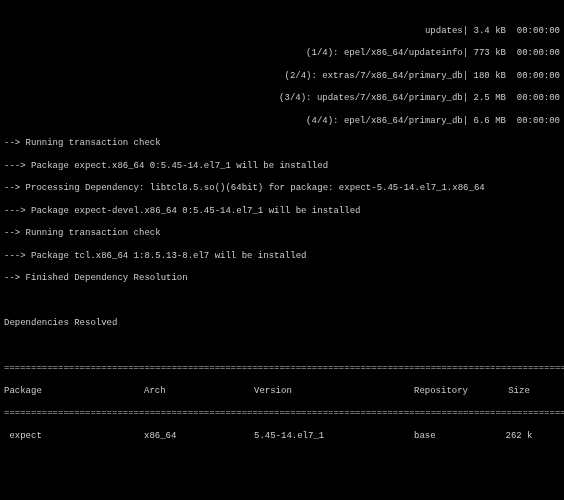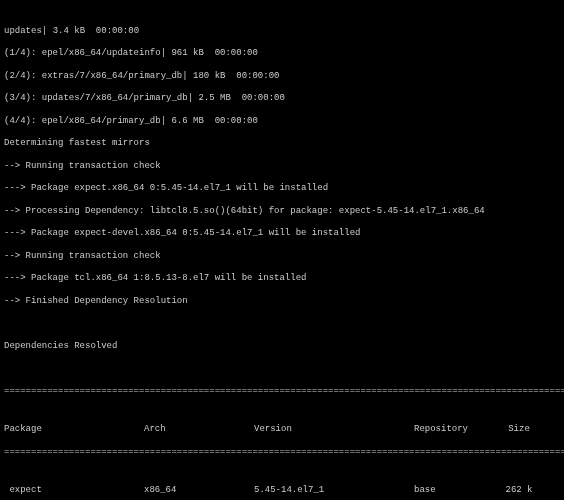--- a/index.html
+++ b/index.html
@@ -13,41 +13,40 @@
     width: 564px;
     height: 500px;
     overflow: hidden;
   }
   .term {
     padding: 3px 4px;
     white-space: pre;
   }
   .line { display: block; }
   .sep { color: #ccc; }
-  .row { display: flex; justify-content: flex-start; font-family: Liberation Mono, monospace; }
+  .row { display: flex; justify-content: flex-end; font-family: Liberation Mono, monospace; }
   .left { flex: 0 0 auto; }
   .right { flex: 0 0 auto; text-align: right; }
   .col-pkg   { display: inline-block; width: 140px; }
   .col-arch  { display: inline-block; width: 110px; }
-  .col-ver   { display: inline-block; width: 140px; margin-top: 16px; }
+  .col-ver   { display: inline-block; width: 140px; }
   .col-repo  { display: inline-block; width: 80px; padding-left: 20px; }
   .col-size  { display: inline-block; width: 50px; text-align: center; }
   .tbl-row { display: block; }
 </style>
 </head>
 <body>
 
 <div class="term">
 
 <div class="row"><span class="left">updates</span><span class="right">| <span>3.4 kB</span>  <span>00:00:00</span></span></div>
-<div class="row"><span class="left">(1/4): epel/x86_64/updateinfo</span><span class="right">| <span>961 kB</span>  <span>00:00:00</span></span></div>
+<div class="row"><span class="left">(1/4): epel/x86_64/updateinfo</span><span class="right">| <span>773 kB</span>  <span>00:00:00</span></span></div>
 <div class="row"><span class="left">(2/4): extras/7/x86_64/primary_db</span><span class="right">| <span>180 kB</span>  <span>00:00:00</span></span></div>
 <div class="row"><span class="left">(3/4): updates/7/x86_64/primary_db</span><span class="right">| <span>2.5 MB</span>  <span>00:00:00</span></span></div>
 <div class="row"><span class="left">(4/4): epel/x86_64/primary_db</span><span class="right">| <span>6.6 MB</span>  <span>00:00:00</span></span></div>
-<span class="line">Determining fastest mirrors</span>
 <span class="line">--&gt; Running transaction check</span>
 <span class="line">---&gt; Package expect.x86_64 0:5.45-14.el7_1 will be installed</span>
 <span class="line">--&gt; Processing Dependency: libtcl8.5.so()(64bit) for package: expect-5.45-14.el7_1.x86_64</span>
 <span class="line">---&gt; Package expect-devel.x86_64 0:5.45-14.el7_1 will be installed</span>
 <span class="line">--&gt; Running transaction check</span>
 <span class="line">---&gt; Package tcl.x86_64 1:8.5.13-8.el7 will be installed</span>
 <span class="line">--&gt; Finished Dependency Resolution</span>
 <span class="line"> </span>
 <span class="line">Dependencies Resolved</span>
 <span class="line"> </span>

